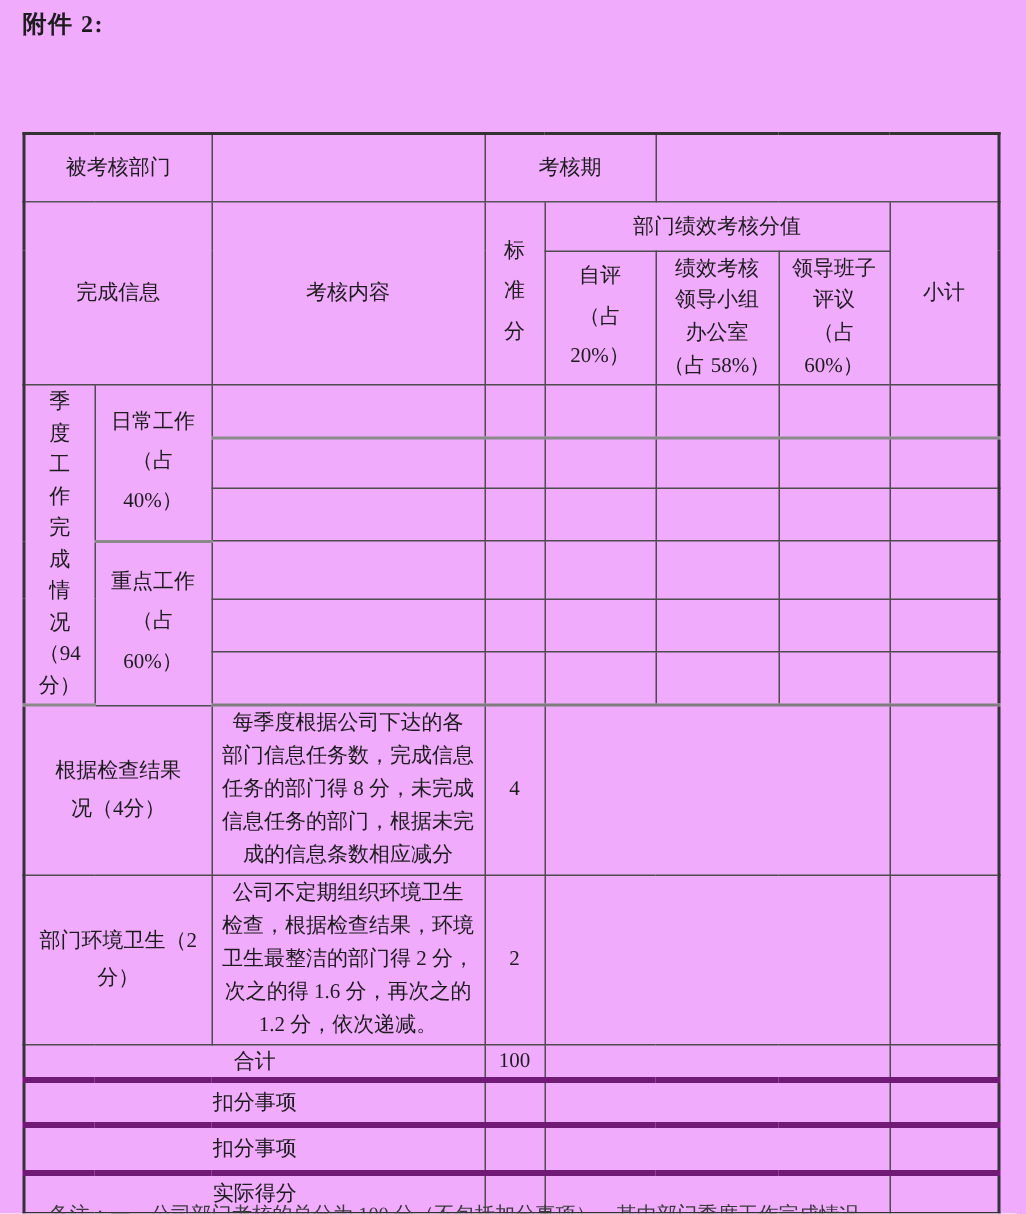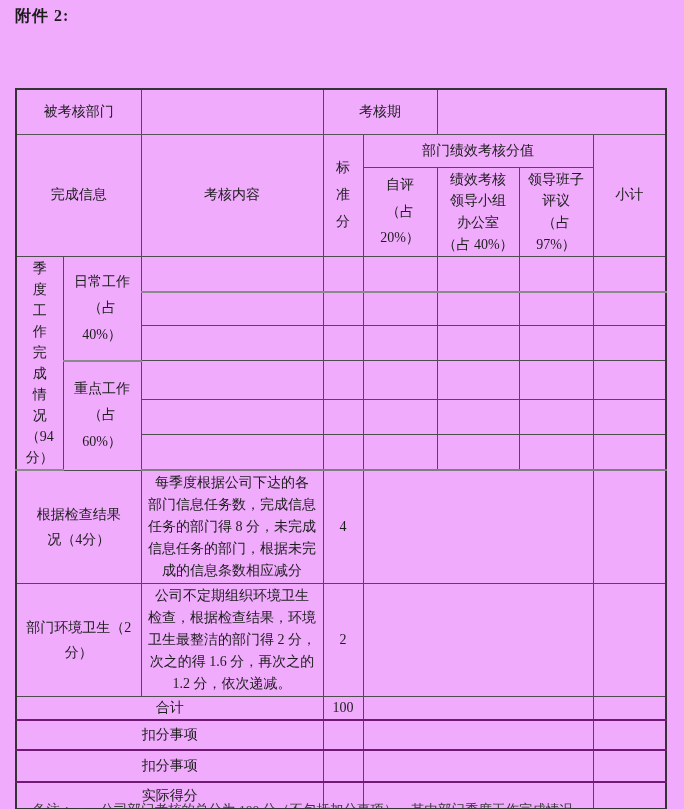--- a/index.html
+++ b/index.html
@@ -58,21 +58,21 @@
   }
   .content-cell{
     line-height:1.57;
     padding:2px 3px;
   }
   .lh-tall{line-height:1.9;}
   
   tr.r1 td{border-bottom-color:#555;}
   tr.q1 td{border-bottom:2px solid #8a8a8a;}
   tr.q6 td{border-bottom:2px solid #7e7e7e;}
-  tr.r6 td, tr.r7 td, tr.r8 td{border-bottom:2px solid #701a75;}
+  tr.r6 td, tr.r7 td, tr.r8 td{border-bottom:4px solid #701a75;}
   .remark{
     position:absolute;
     left:33px; top:801px;
     font-size:13.5px;
     white-space:nowrap;
     color:#3a3a3a;
   }
 </style>
 </head>
 <body>
@@ -111,25 +111,25 @@
       <th colspan="3">部门绩效考核分值</th>
       <th rowspan="2">小计</th>
     </tr>
     <tr style="height:87px">
       <th class="pre lh-tall">自评
 （占
 20%）</th>
       <th class="pre" style="line-height:1.55">绩效考核
 领导小组
 办公室
-（占 40%）</th>
+（占 58%）</th>
       <th class="pre" style="line-height:1.55">领导班子
 评议
 （占
-97%）</th>
+60%）</th>
     </tr>
 
     <tr class="q1" style="height:35px">
       <td rowspan="6" class="vlabel">季
 度
 工
 作
 完
 成
 情

